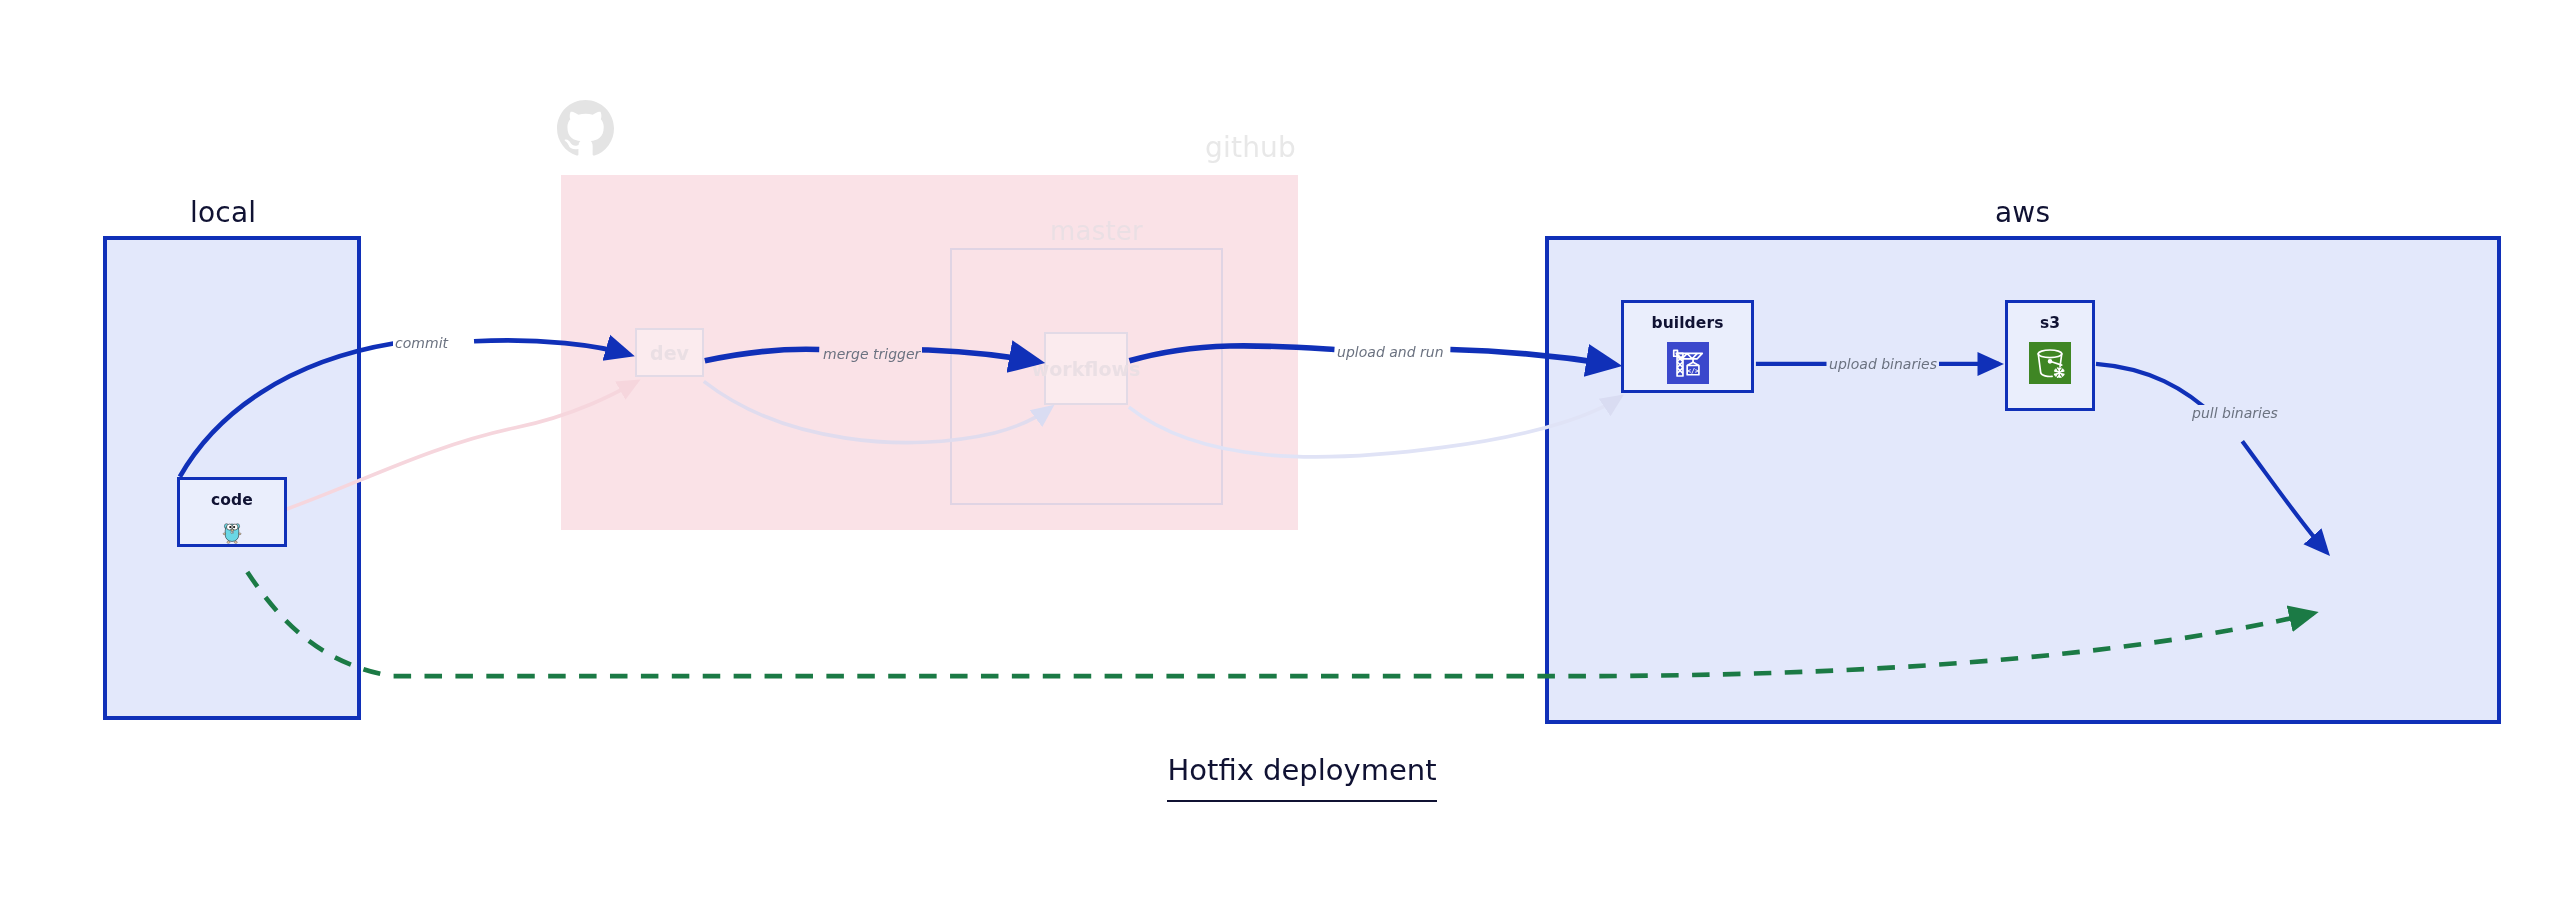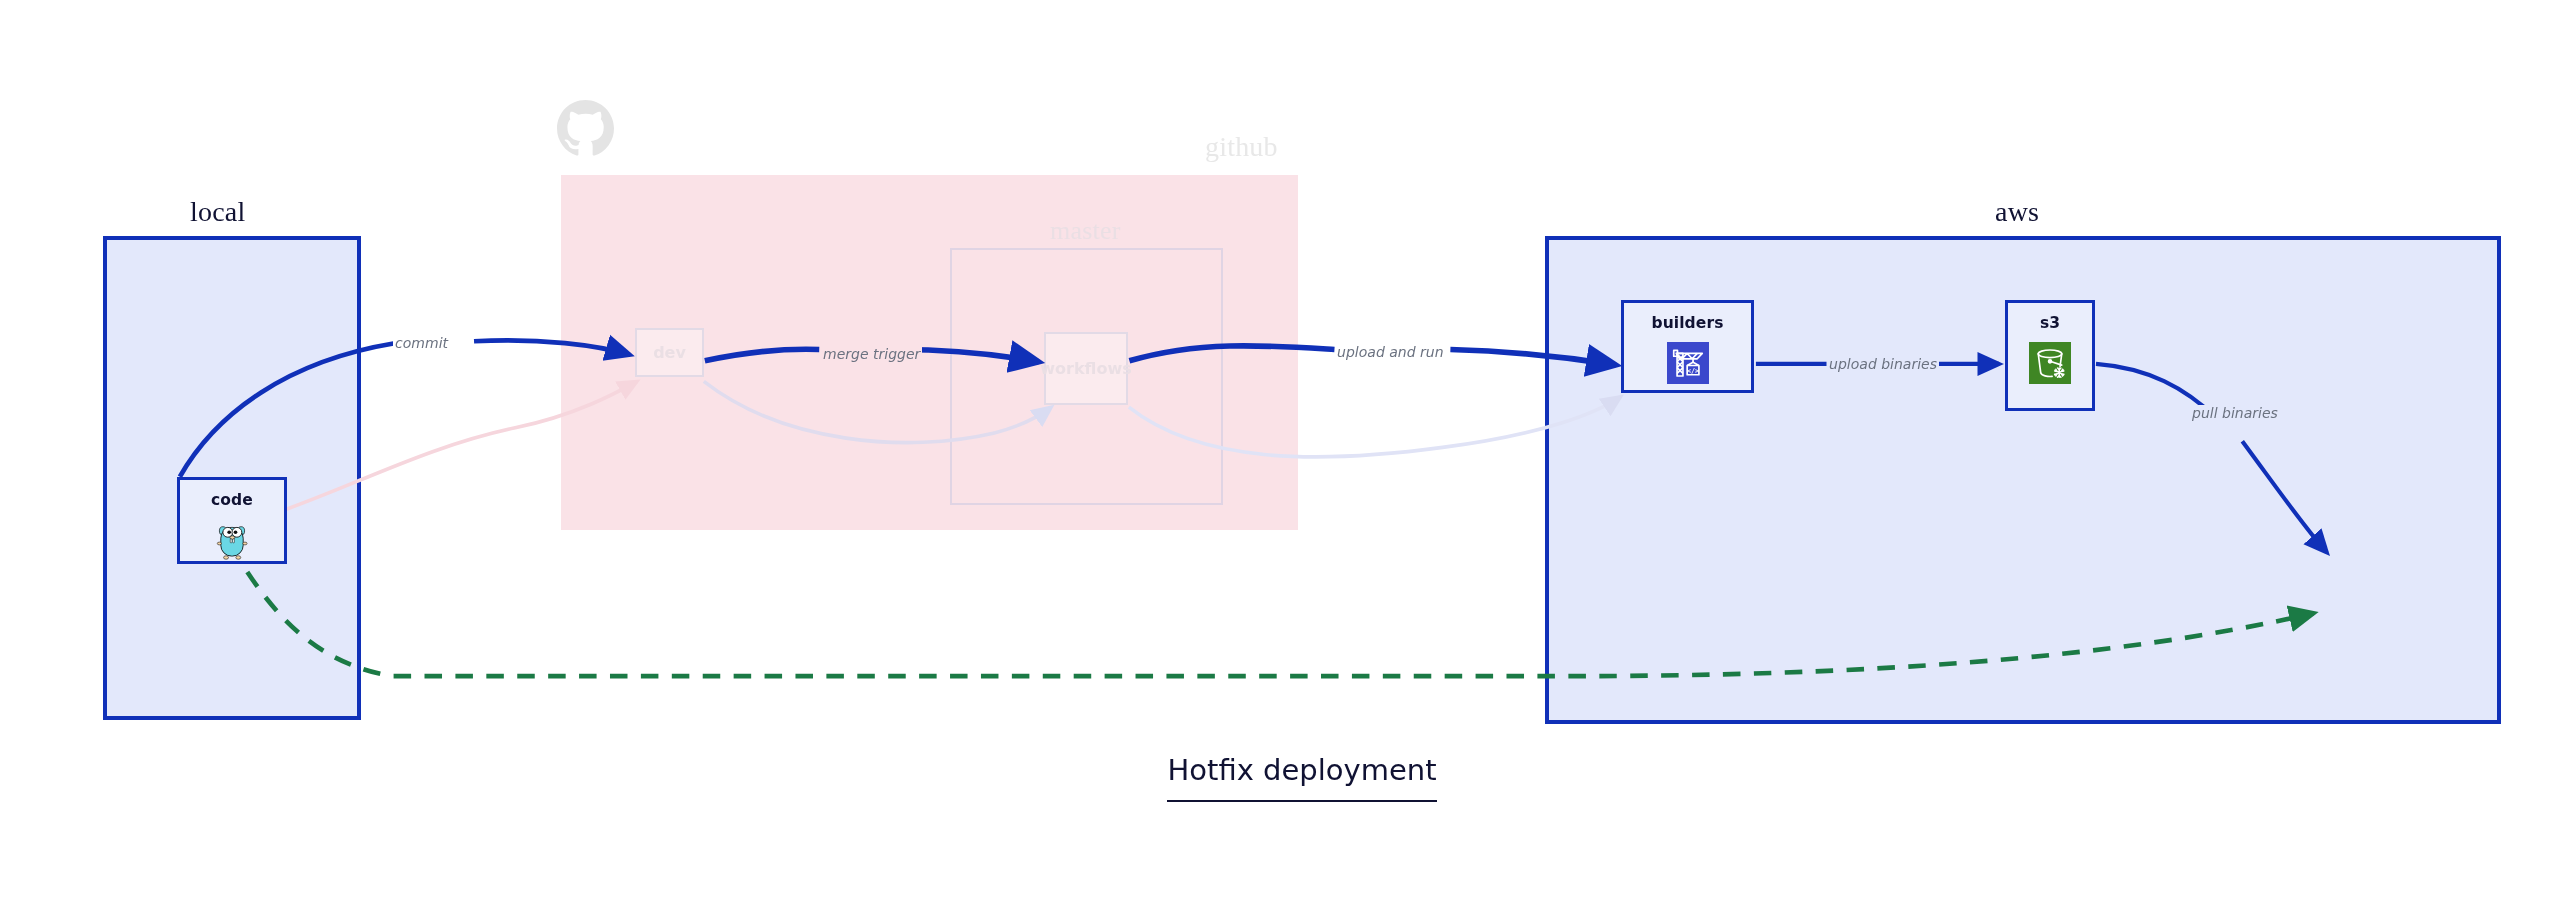--- a/index.html
+++ b/index.html
@@ -23,21 +23,20 @@
     border-width: 4.1px;
     border-style: solid;
   }
   .group-label {
     position: absolute;
     font-size: 28px;
     color: #101233;
     font-weight: 400;
     white-space: nowrap;
     letter-spacing: 0.2px;
-    font-family: Liberation Serif, serif;
   }
 
   #local-group {
     left: 103px; top: 236px;
     width: 258px; height: 484px;
     background: #e3e8fb;
     border-color: #1030b8;
   }
   #local-label { left: 190px; top: 196px; }
 
@@ -93,36 +92,36 @@
     color: #101233;
     letter-spacing: 0.1px;
     white-space: nowrap;
   }
   .node-icon {
     margin-top: 9.3px;
     width: 42px; height: 42px;
     display: block;
   }
 
-  #node-code   { left: 177px;  top: 477px;  width: 110px; height: 87px; }
+  #node-code   { left: 177px;  top: 477px;  width: 110px; height: 70px; }
   #node-builders { left: 1621px; top: 300px; width: 133px; height: 93px; }
   #node-s3     { left: 2005px; top: 300px; width: 90px; height: 111px; }
   #node-ec2    { left: 2331px; top: 557px; width: 100px; height: 95px; }
 
   
   .node-faded {
     position: absolute;
     background: rgba(255,255,255,0.30);
     border: 2.1px solid #e2dae6;
     display: flex;
     align-items: center;
     justify-content: center;
   }
   .node-faded span {
-    font-size: 16px;
+    font-size: 19px;
     font-weight: 700;
     color: #eadfe4;
     white-space: nowrap;
   }
   #node-dev       { left: 635px; top: 328px; width: 69px; height: 49px; }
   #node-workflows { left: 1044px; top: 332px; width: 84px; height: 73px; }
 
   
   #edges {
     position: absolute;

